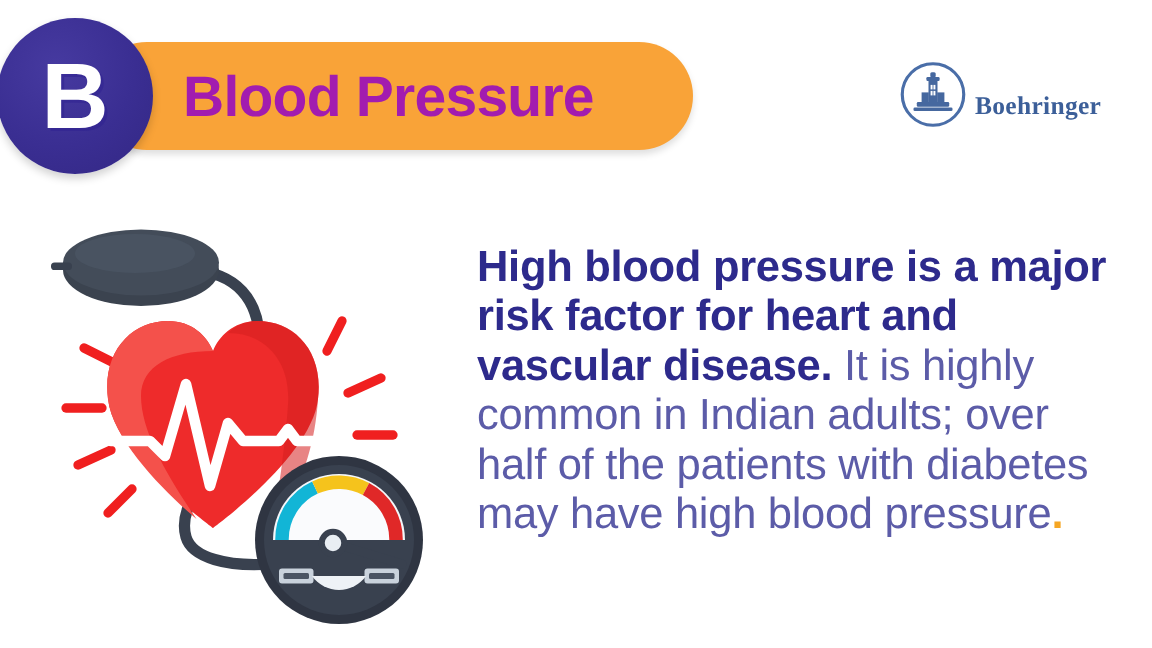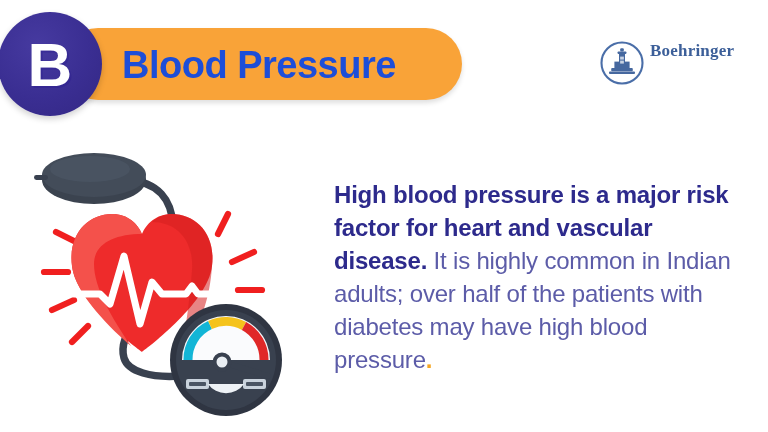--- a/index.html
+++ b/index.html
@@ -40,21 +40,21 @@
   }
   .title-text {
     position: absolute;
     left: 122px;
     top: 39px;
     width: 340px;
     height: 52px;
     line-height: 52px;
     font-size: 38px;
     font-weight: bold;
-    color: #1d4ed8;
+    color: #a21caf;
     letter-spacing: -0.5px;
     white-space: nowrap;
   }
   .badge-circle {
     position: absolute;
     left: -2px;
     top: 12px;
     width: 104px;
     height: 104px;
     border-radius: 50%;
@@ -95,41 +95,41 @@
     left: 52px;
     top: 3px;
     width: 100px;
     font-family: "Liberation Serif", serif;
     color: #3c5f99;
     font-size: 17px;
     font-weight: bold;
     line-height: 21px;
     letter-spacing: 0.2px;
   }
-  .logo-words div { white-space: nowrap; }
+  .logo-words div { white-space: nowrap; margin-top: 20px; }
 
   
   .illustration {
     position: absolute;
     left: 32px;
     top: 148px;
     width: 268px;
     height: 270px;
   }
 
   
   .copy {
     position: absolute;
     left: 318px;
     top: 162px;
     width: 430px;
   }
   .copy p {
-    margin: 16px;
-    font-size: 24px;
+    margin: 0;
+    font-size: 29px;
     line-height: 33px;
     color: #5c5ca8;
     letter-spacing: -0.2px;
   }
   .copy .lead {
     font-weight: bold;
     color: #2d2a8c;
   }
   .dot-accent {
     color: #f5a623;

